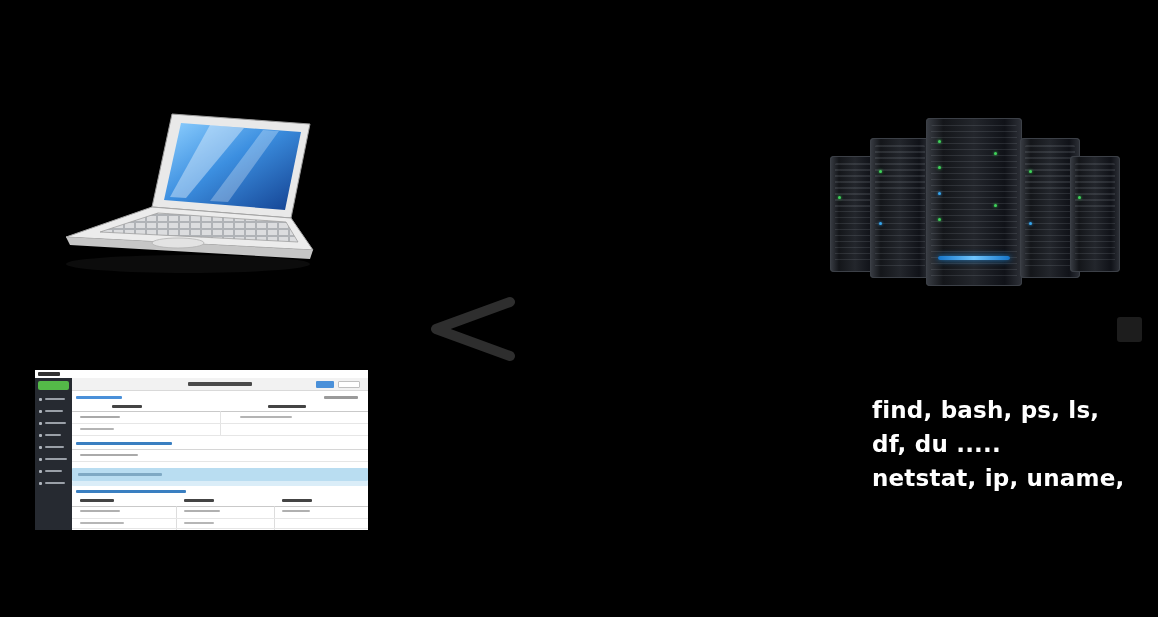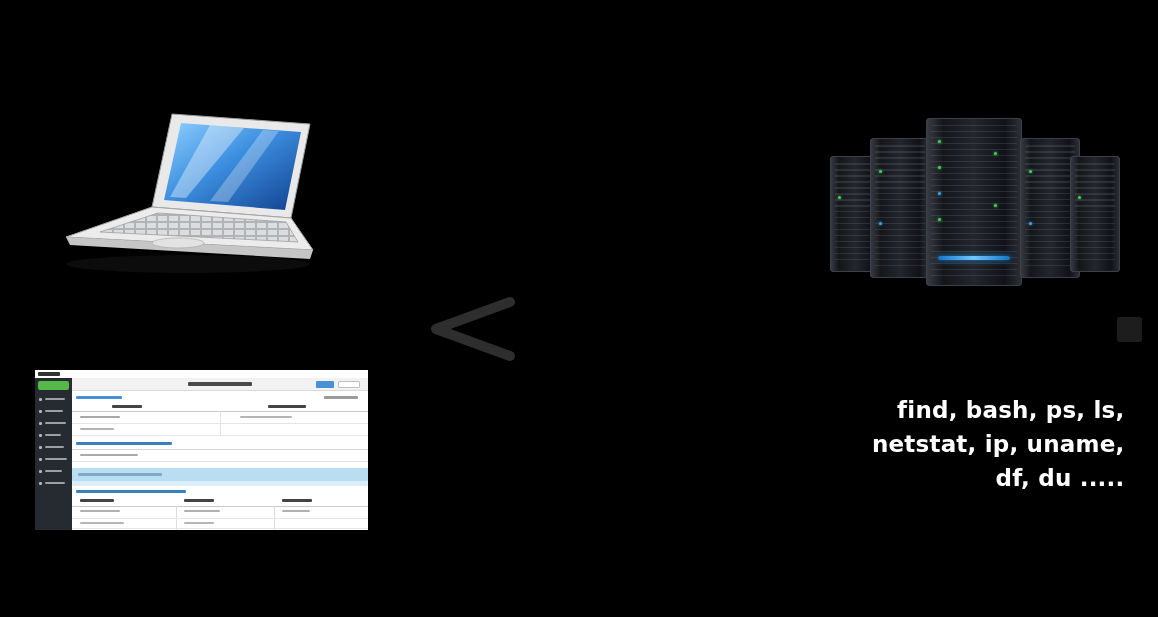--- a/index.html
+++ b/index.html
@@ -1,21 +1,21 @@
 <!DOCTYPE html>
 <html><head>
 <meta charset="utf-8">
 <style>
   html,body{margin:0;padding:0;background:#000;}
   .scene{position:relative;width:1158px;height:617px;background:#000;overflow:hidden;
          font-family:"DejaVu Sans",sans-serif;}
 
   
   .commands{position:absolute;left:872px;top:393px;color:#fff;font-weight:bold;
-            font-size:23px;line-height:34px;letter-spacing:.2px;text-align:right;}
+            font-size:23px;line-height:34px;letter-spacing:.2px;}
 
   
   .laptop{position:absolute;left:58px;top:110px;width:265px;height:168px;}
 
   
   .servers{position:absolute;left:828px;top:112px;width:300px;height:190px;}
   .tower{position:absolute;border-radius:4px;
          background:linear-gradient(90deg,#3a3e45 0%,#14161a 18%,#23262c 50%,#101218 82%,#2e3138 100%);
          box-shadow:inset 0 0 0 1px #3c4047;}
   .tower::before{content:"";position:absolute;inset:7px 5px 7px 5px;border-radius:2px;
@@ -96,22 +96,22 @@
   </div>
 
   <svg class="arrow" width="96" height="66" viewBox="0 0 96 66">
     <polyline points="86,6 12,33 86,60" fill="none" stroke="#2e2e2e" stroke-width="10" stroke-linecap="round" stroke-linejoin="round"></polyline>
   </svg>
 
   <div class="decor-square"></div>
 
   <div class="commands">
     <div>find, bash, ps, ls,</div>
+    <div>df, du .....</div>
     <div>netstat, ip, uname,</div>
-    <div>df, du .....</div>
   </div>
 
   <div class="dash">
     <div class="bar" style="left:3px;top:2px;width:22px;height:4px;background:#333;"></div>
 
     <div class="mini-sidebar">
       <div class="bar" style="left:3px;top:3px;width:31px;height:9px;background:#54b948;border-radius:2px;"></div>
       <div class="bar" style="left:4px;top:20px;width:3px;height:3px;background:#aeb4bc;"></div>
       <div class="bar" style="left:10px;top:20px;width:20px;height:2px;background:#9aa0a8;"></div>
       <div class="bar" style="left:4px;top:32px;width:3px;height:3px;background:#aeb4bc;"></div>

